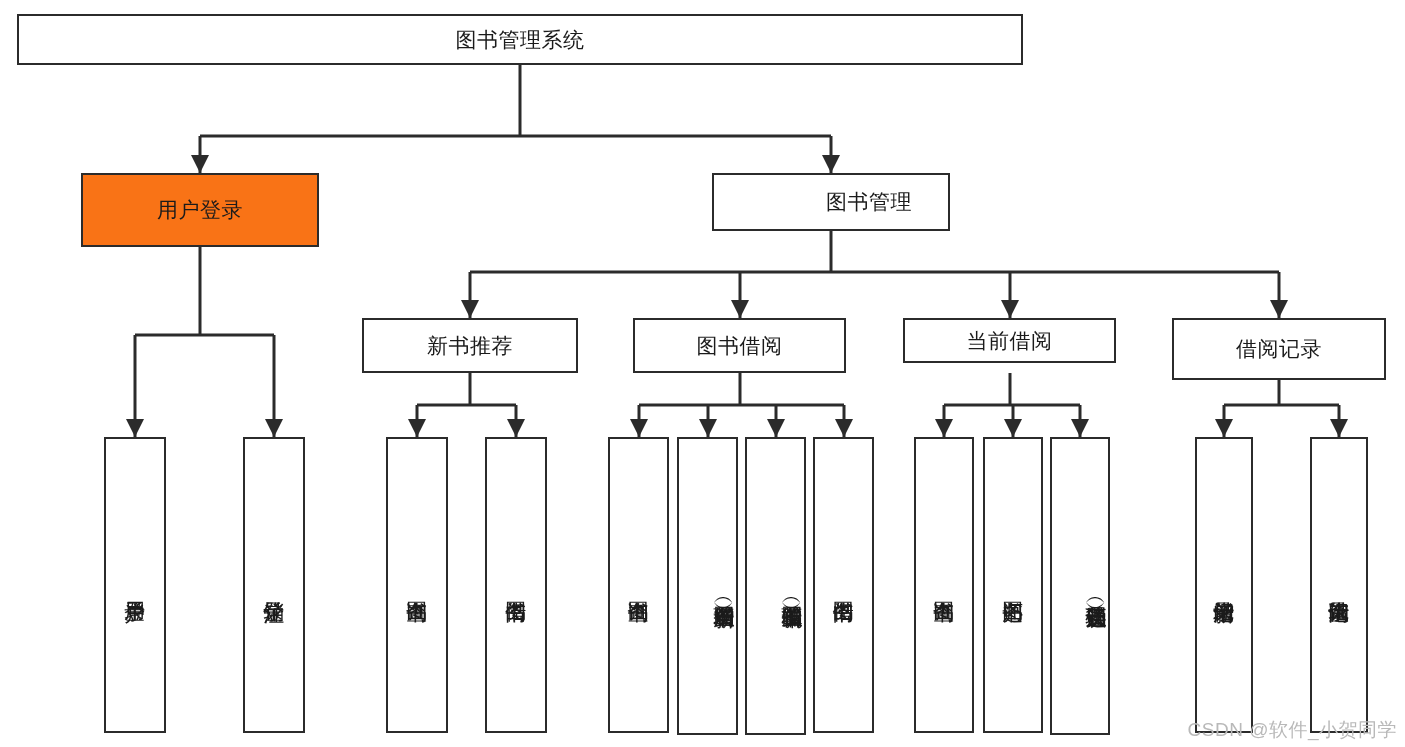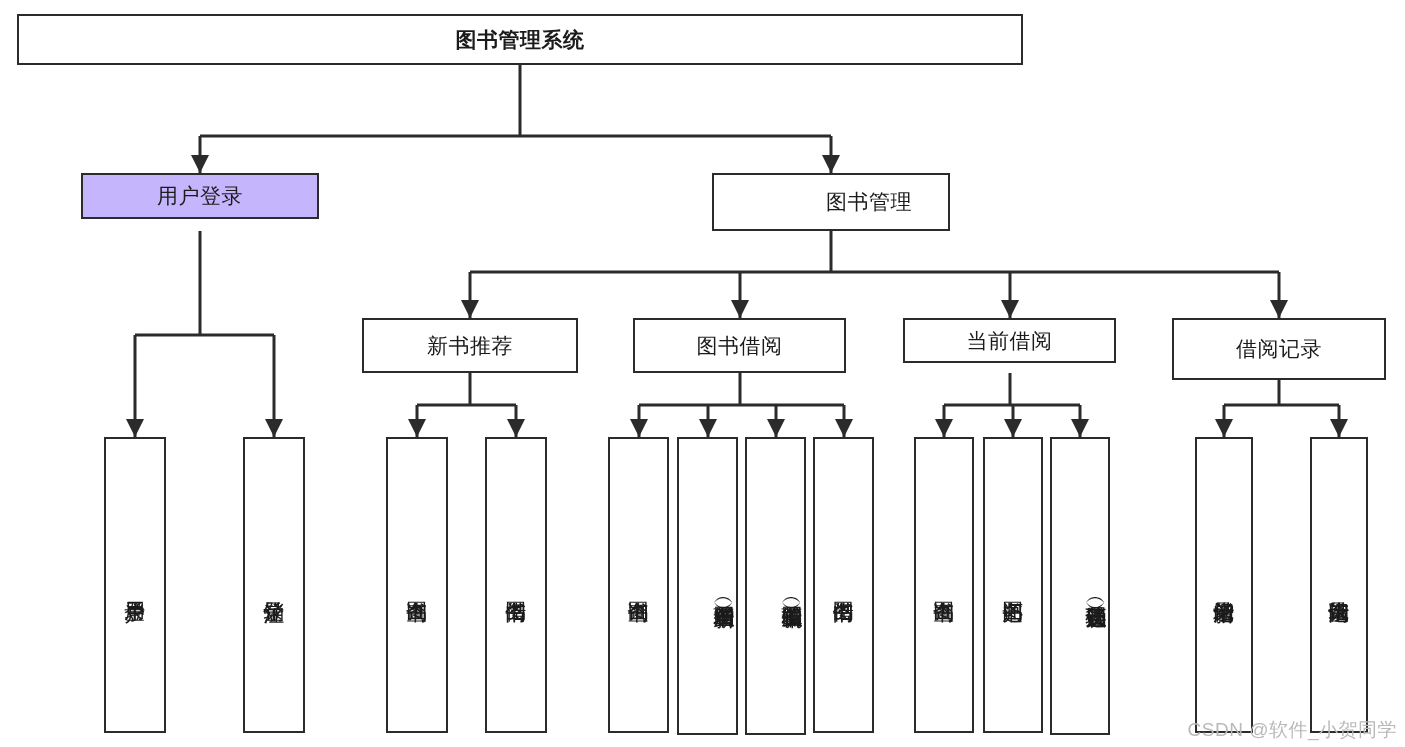--- a/index.html
+++ b/index.html
@@ -135,23 +135,23 @@
       <polygon points="1071,419 1089,419 1080,437" fill="#2b2b2b"></polygon>
       <line x1="1279" y1="373" x2="1279" y2="405" stroke="#2b2b2b" stroke-width="3"></line>
       <line x1="1224" y1="405" x2="1339" y2="405" stroke="#2b2b2b" stroke-width="3"></line>
       <line x1="1224" y1="405" x2="1224" y2="437" stroke="#2b2b2b" stroke-width="3"></line>
       <polygon points="1215,419 1233,419 1224,437" fill="#2b2b2b"></polygon>
       <line x1="1339" y1="405" x2="1339" y2="437" stroke="#2b2b2b" stroke-width="3"></line>
       <polygon points="1330,419 1348,419 1339,437" fill="#2b2b2b"></polygon>
     </svg>
   <div id="node-layer">
       <div class="node-box" style="left: 17px; top: 14px; width: 1006px; height: 51px; border-color: rgb(43, 43, 43); background: rgb(255, 255, 255);">
-        <div class="node-label-h" style="color: rgb(27, 27, 27); font-weight: bold;">图书管理系统</div>
-      </div>
-      <div class="node-box" style="left: 81px; top: 173px; width: 238px; height: 46px; border-color: rgb(43, 43, 43); background: #c4b5fd;">
+        <div class="node-label-h" style="color: rgb(27, 27, 27);">图书管理系统</div>
+      </div>
+      <div class="node-box" style="left: 81px; top: 173px; width: 238px; height: 74px; border-color: rgb(43, 43, 43); background: #f97316;">
         <div class="node-label-h" style="color: rgb(27, 27, 27);">用户登录</div>
       </div>
       <div class="node-box" style="left: 712px; top: 173px; width: 238px; height: 58px; border-color: rgb(43, 43, 43); background: rgb(255, 255, 255);">
         <div class="node-label-h" style="color: rgb(27, 27, 27); padding-left: 38px;">图书管理</div>
       </div>
       <div class="node-box" style="left: 362px; top: 318px; width: 216px; height: 55px; border-color: rgb(43, 43, 43); background: rgb(255, 255, 255);">
         <div class="node-label-h" style="color: rgb(27, 27, 27); border-radius: 8px;">新书推荐</div>
       </div>
       <div class="node-box" style="left: 633px; top: 318px; width: 213px; height: 55px; border-color: rgb(43, 43, 43); background: rgb(255, 255, 255); padding-left: 30px;">
         <div class="node-label-h" style="color: rgb(27, 27, 27);">图书借阅</div>

